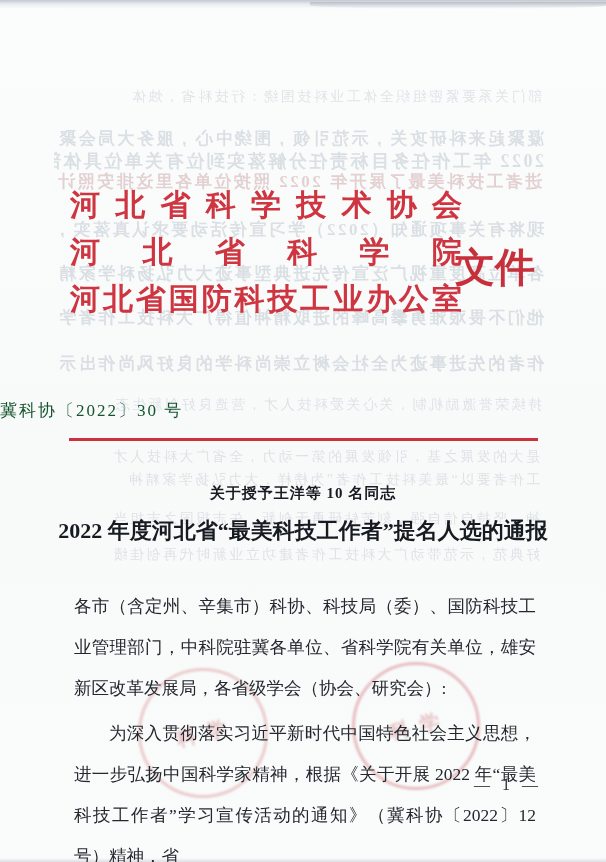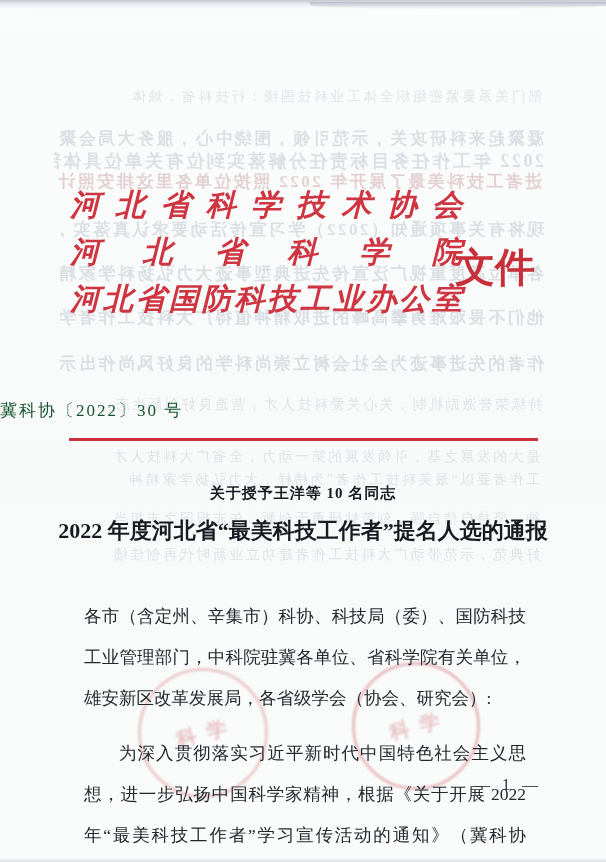--- a/index.html
+++ b/index.html
@@ -44,21 +44,21 @@
     color:rgba(200,88,94,.34);font-size:20px;font-weight:bold;
     text-align:center;line-height:24px;transform:rotate(-14deg);letter-spacing:3px;
   }
   
   .letterhead{
     position:absolute;left:70px;top:181px;width:392px;z-index:2;
     color:#ce3540;font-weight:900;font-size:30px;
   }
   .letterhead .hline{
     height:47px;line-height:47px;
-    text-align:justify;text-align-last:justify;text-justify:inter-character;font-style:italic;
+    text-align:justify;text-align-last:justify;text-justify:inter-character;
   }
   .doc-type{
     position:absolute;left:455px;top:238px;z-index:2;
     color:#c7303b;font-size:40px;font-weight:900;line-height:60px;letter-spacing:0px;
   }
   .doc-number{
     position:absolute;left:0;top:399px;width:100%;z-index:2;
     text-align:left;font-size:17px;color:#14532d;letter-spacing:2px;
   }
   .red-rule{
@@ -67,21 +67,21 @@
   }
   
   .title-block{position:absolute;left:36px;top:477px;width:534px;z-index:2;text-align:center;color:#161b22;}
   .title-l1{font-size:15px;font-weight:900;line-height:33px;letter-spacing:1px;}
   .title-l2{font-size:22px;font-weight:900;line-height:42px;}
   
   .body-block{
     position:absolute;left:70px;top:582px;width:470px;z-index:2;
     font-size:17.5px;line-height:41px;color:#23282e;text-align:justify;text-justify:inter-character;
   }
-  .body-block p{margin:14px;}
+  .body-block p{margin:4px;}
   .body-block p.indent{text-indent:2em;}
   .page-number{
     position:absolute;right:64px;top:776px;z-index:2;
     font-size:16px;color:#2a2f36;letter-spacing:4px;
   }
 </style>
 </head>
 <body>
 
 <div class="scan-edge-top"></div>

